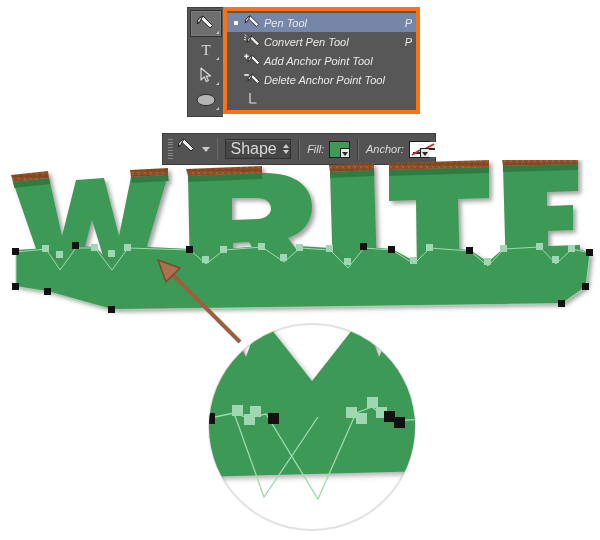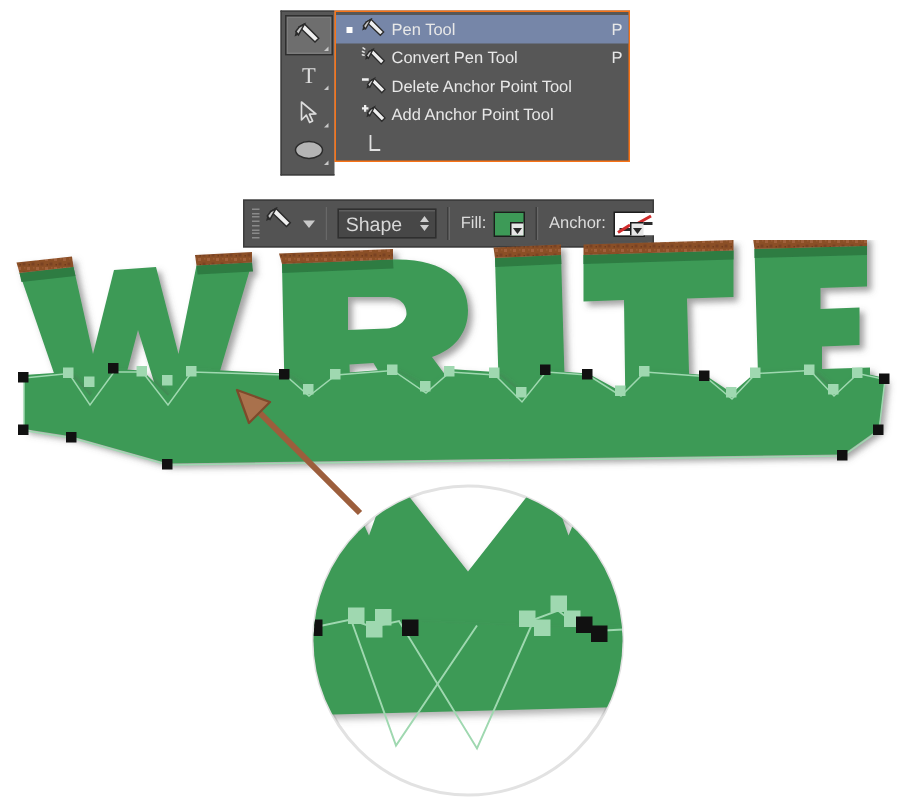--- a/index.html
+++ b/index.html
@@ -50,24 +50,25 @@
     position: absolute;
     right: 2px;
     bottom: 2px;
     width: 0; height: 0;
     border-left: 3px solid transparent;
     border-bottom: 3px solid #c8c8c8;
   }
 
   .menu-panel {
     background: #575757;
-    border: 1px solid #f97316;
+    border: 4px solid #f97316;
     width: 197px;
     box-sizing: border-box;
     padding: 2px 0;
+    font-style: italic;
   }
   .menu-row {
     height: 19px;
     display: flex;
     align-items: center;
     padding: 0 4px 0 3px;
     color: #e8e8e8;
     font-size: 11px;
     box-sizing: border-box;
   }
@@ -135,35 +136,35 @@
     height: 20px;
     min-width: 66px;
     background: #474747;
     border: 1px solid #2f2f2f;
     box-shadow: inset 0 1px 0 #5e5e5e;
     display: flex;
     align-items: center;
     justify-content: space-between;
     padding: 0 4px;
     color: #d8d8d8;
-    font-size: 13px;
+    font-size: 16px;
     box-sizing: border-box;
   }
   .spin {
     display: flex; flex-direction: column;
     align-items: center; gap: 2px; margin-left: 6px;
   }
   .spin .up {
     width: 0;height:0;border-left:3px solid transparent;border-right:3px solid transparent;border-bottom:4px solid #cfcfcf;
   }
   .spin .dn {
     width: 0;height:0;border-left:3px solid transparent;border-right:3px solid transparent;border-top:4px solid #cfcfcf;
   }
   .ob-label {
-    color: #dcdcdc; font-size: 11px; margin-right: 5px; white-space: nowrap;
+    color: #dcdcdc; font-size: 11px; margin-right: 5px; white-space: nowrap; font-style: italic;
   }
   .swatch {
     width: 30px; height: 17px;
     border: 1px solid #1d1d1d;
     position: relative;
     box-sizing: border-box;
   }
   .swatch .sw-caret {
     position: absolute; right: 0; bottom: 0;
     width: 9px; height: 9px;
@@ -264,38 +265,38 @@
       <span class="menu-key">P</span>
     </div>
 
     <div class="menu-row">
       <span class="menu-bullet"></span>
       <span class="menu-icon">
         <svg width="18" height="16" viewBox="0 0 20 18">
           <path d="M6.5 4.5 L9.5 2.7 L17.5 10.8 L15.1 13.3 Z" fill="#efefef" stroke="#2b2b2b" stroke-width="1"></path>
           <path d="M6.5 4.5 L4.4 7.2 L6.1 9.2 L9.5 2.7 Z" fill="#c9c9c9" stroke="#2b2b2b" stroke-width="1"></path>
           <path d="M6.1 9.2 L4.4 7.2 L3.6 10.4 Z" fill="#2b2b2b"></path>
-          <path d="M0.2 3.4 L5.3 3.4" stroke="#f0f0f0" stroke-width="1.9"></path>
+          <path d="M2.6 1.2 L2.6 6.2 M0.2 3.7 L5.1 3.7" stroke="#f0f0f0" stroke-width="1.7"></path>
         </svg>
       </span>
-      <span class="menu-label">Delete Anchor Point Tool</span>
+      <span class="menu-label">Add Anchor Point Tool</span>
       <span class="menu-key"></span>
     </div>
 
     <div class="menu-row">
       <span class="menu-bullet"></span>
       <span class="menu-icon">
         <svg width="18" height="16" viewBox="0 0 20 18">
           <path d="M6.5 4.5 L9.5 2.7 L17.5 10.8 L15.1 13.3 Z" fill="#efefef" stroke="#2b2b2b" stroke-width="1"></path>
           <path d="M6.5 4.5 L4.4 7.2 L6.1 9.2 L9.5 2.7 Z" fill="#c9c9c9" stroke="#2b2b2b" stroke-width="1"></path>
           <path d="M6.1 9.2 L4.4 7.2 L3.6 10.4 Z" fill="#2b2b2b"></path>
-          <path d="M2.6 1.2 L2.6 6.2 M0.2 3.7 L5.1 3.7" stroke="#f0f0f0" stroke-width="1.7"></path>
+          <path d="M0.2 3.4 L5.3 3.4" stroke="#f0f0f0" stroke-width="1.9"></path>
         </svg>
       </span>
-      <span class="menu-label">Add Anchor Point Tool</span>
+      <span class="menu-label">Delete Anchor Point Tool</span>
       <span class="menu-key"></span>
     </div>
 
     <div class="menu-row">
       <span class="menu-bullet"></span>
       <span class="menu-icon">
         <svg width="18" height="16" viewBox="0 0 18 16">
           <path d="M6 2 L6 12 L12.5 12" fill="none" stroke="#e2e2e2" stroke-width="1.2"></path>
         </svg>
       </span>

